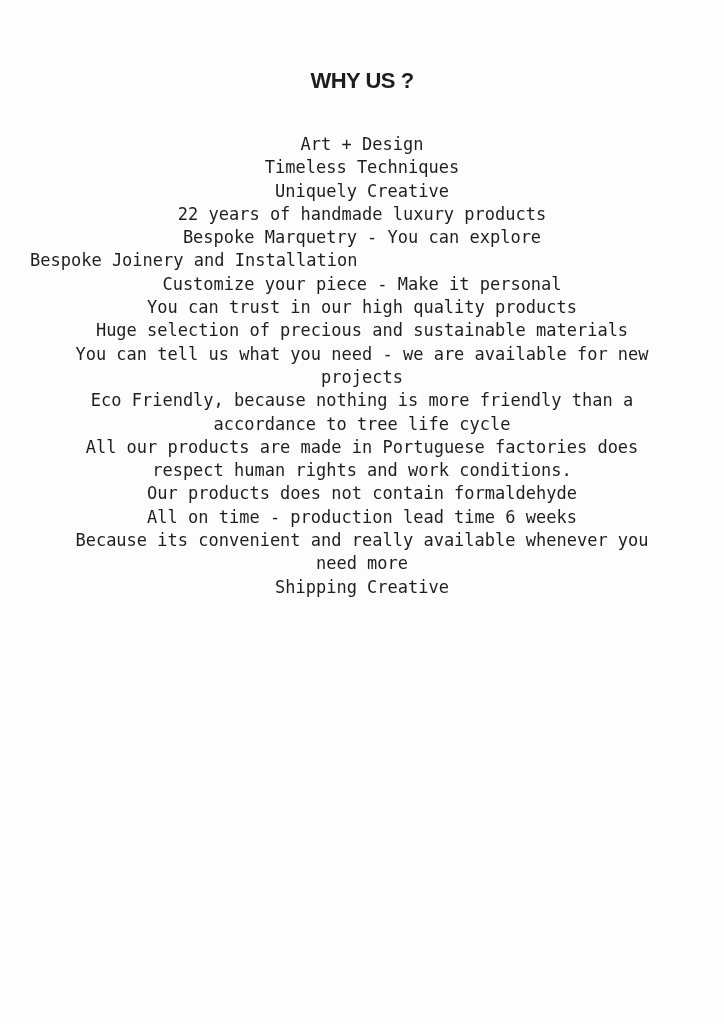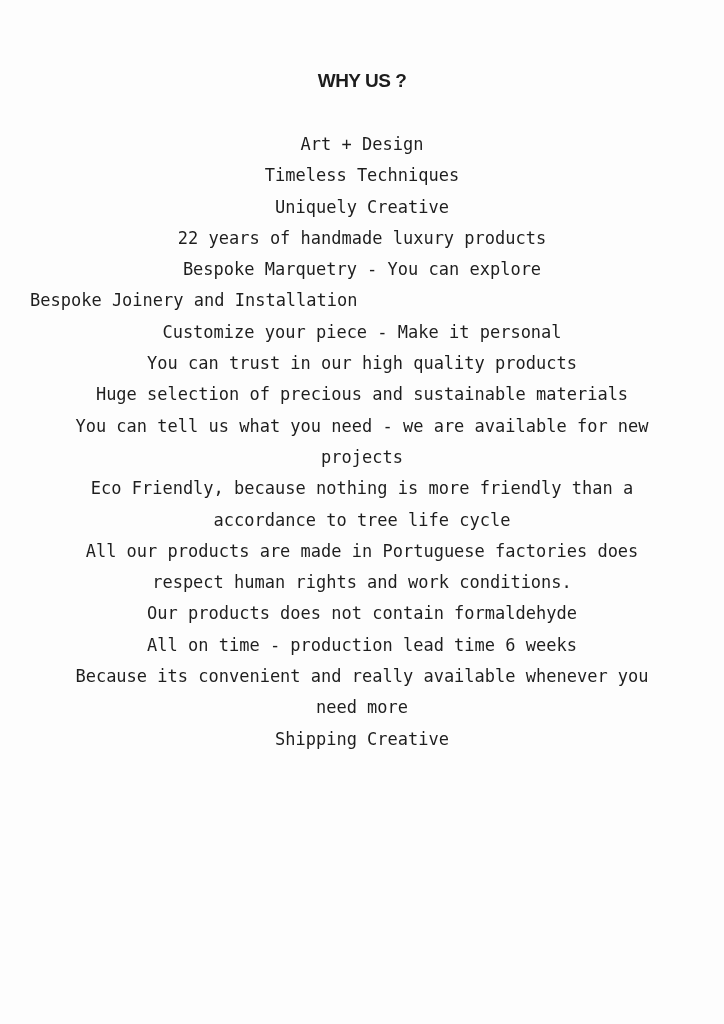--- a/index.html
+++ b/index.html
@@ -16,37 +16,36 @@
     width: 724px;
     height: 1024px;
     background: #fdfdfd;
     box-sizing: border-box;
     padding-top: 69px;
   }
   .page-title {
     margin: 0;
     font-family: "Liberation Sans", "DejaVu Sans", sans-serif;
     font-weight: bold;
-    font-size: 19px;
+    font-size: 22px;
     line-height: 24px;
     letter-spacing: -0.5px;
     text-align: center;
     color: #1d1d1d;
   }
   .body-text {
     margin-top: 40px;
     font-family: "DejaVu Sans Mono", "Liberation Mono", monospace;
     font-size: 17px;
     line-height: 23.3px;
     color: #1e1e1e;
   }
   .body-line {
     text-align: center;
     white-space: pre;
-    margin-top: 8px;
   }
   .body-line.align-left {
     text-align: left;
     padding-left: 30px;
   }
 </style>
 </head>
 <body>
 
 <div class="page">

